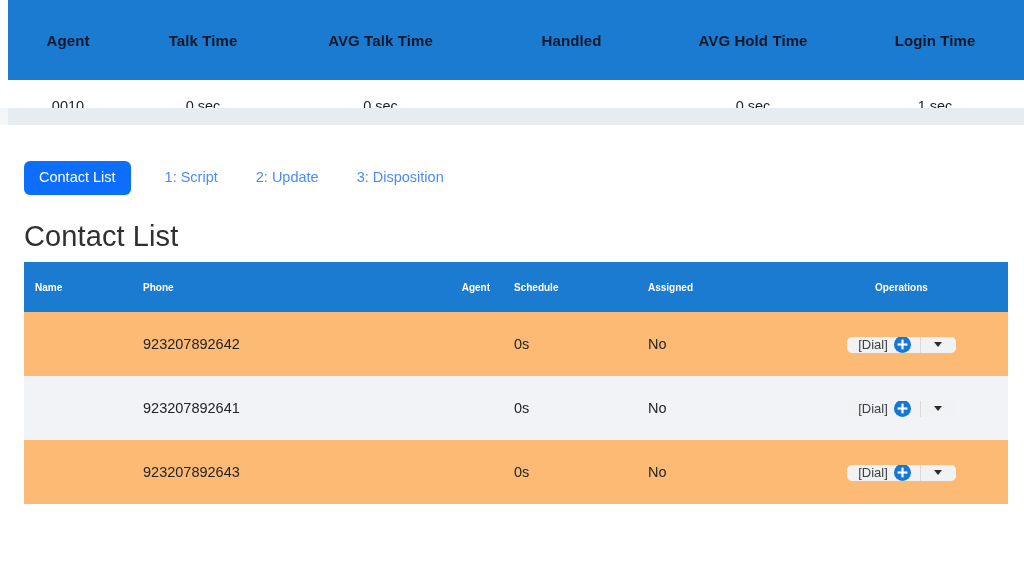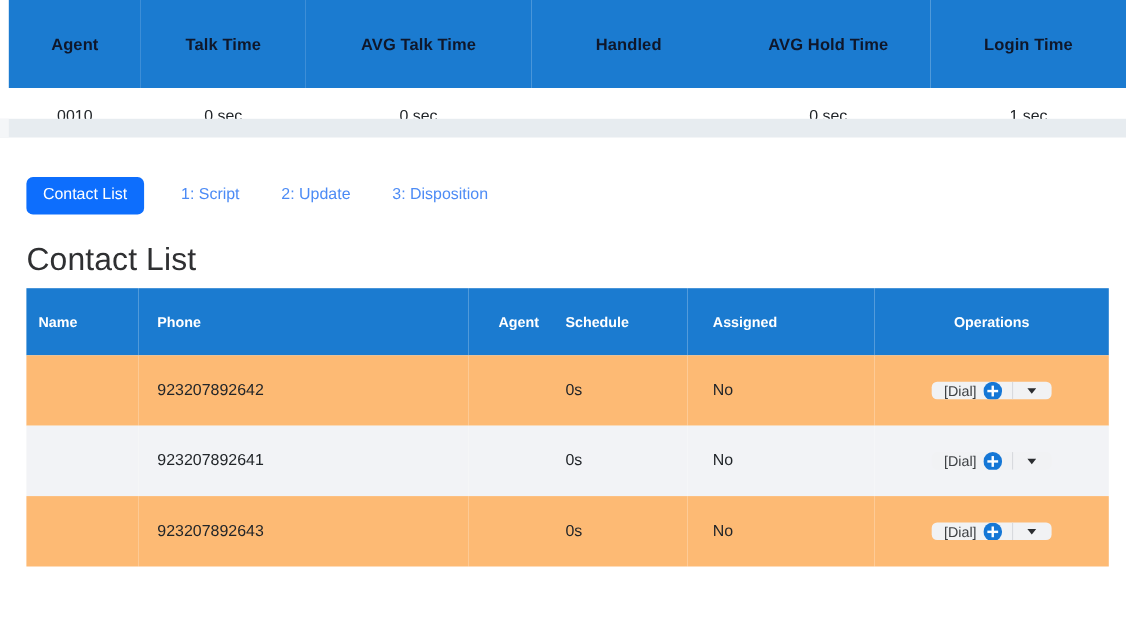--- a/index.html
+++ b/index.html
@@ -132,23 +132,23 @@
     left: 24px;
     top: 262px;
     width: 984px;
     background: #ffffff;
   }
   .contact-head-row {
     background: #1b7bd0;
   }
   .contact-head-row th {
     color: #ffffff;
-    font-size: 13px;
+    font-size: 10px;
     font-weight: bold;
-    height: 61px;
+    height: 50px;
     padding: 0;
     vertical-align: middle;
     border: none;
   }
   .ct-c0 { width: 102px; }   
   .ct-c1 { width: 300px; }   
   .ct-c2 { width: 64px; }    
   .ct-c3 { width: 135px; }   
   .ct-c4 { width: 170px; }   
   .ct-c5 { width: 213px; }   

